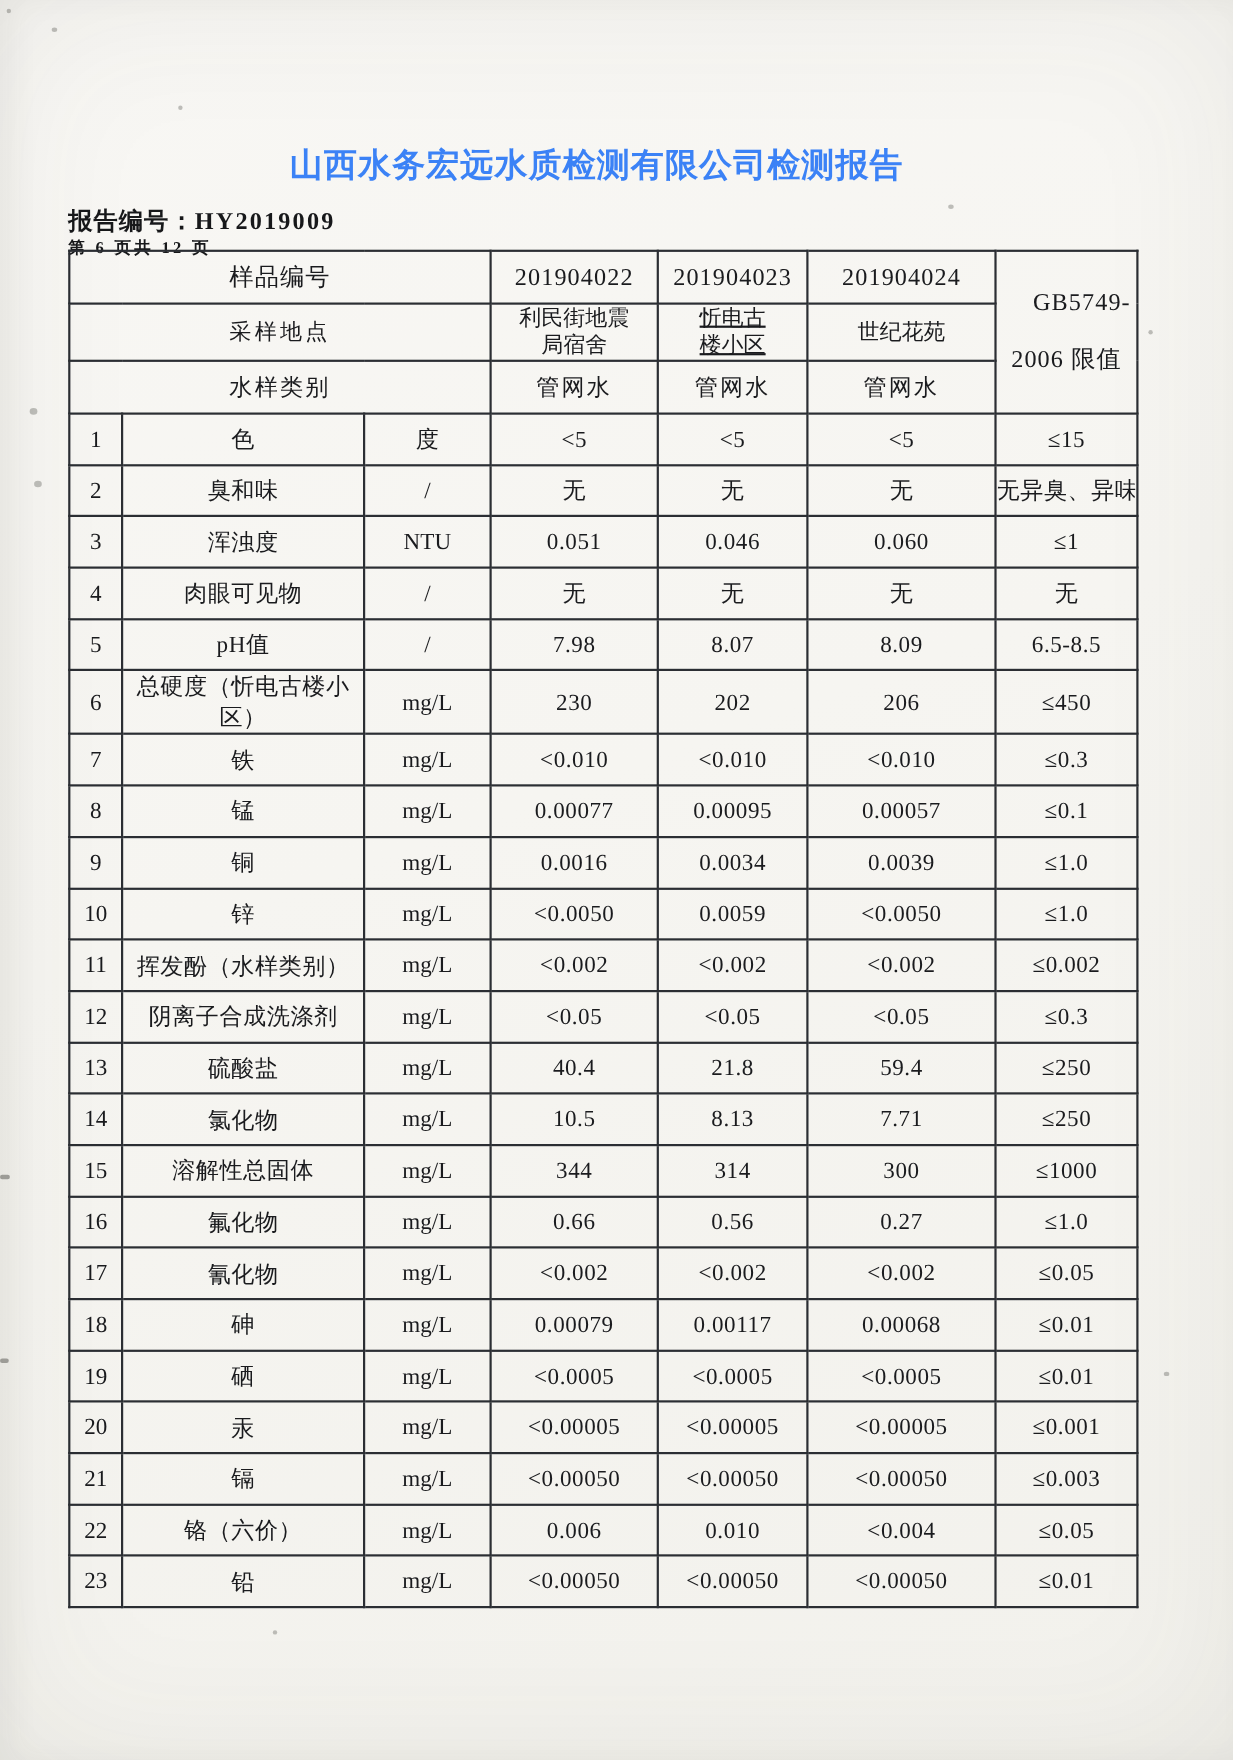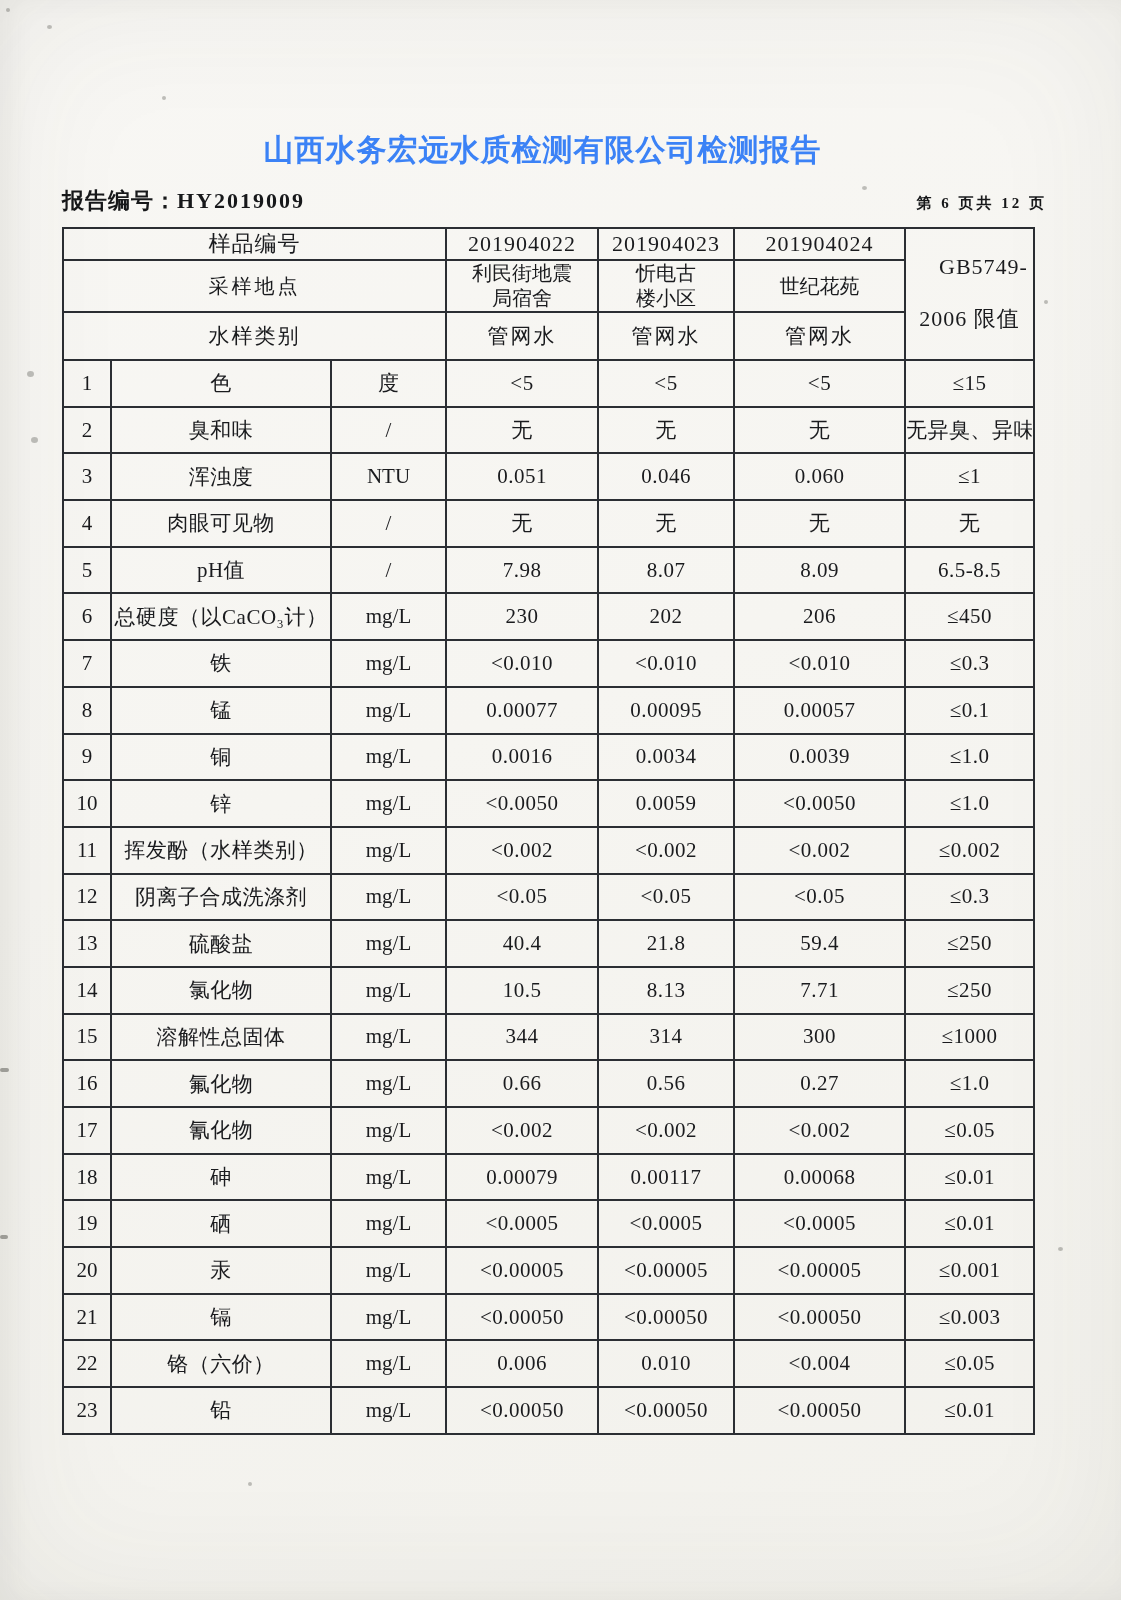--- a/index.html
+++ b/index.html
@@ -15,43 +15,43 @@
     content:"";position:absolute;inset:0;pointer-events:none;
     box-shadow:inset 0 0 140px rgba(70,68,55,0.07), inset 12px 0 26px rgba(60,60,55,0.05);
   }
   .page-title{
     position:absolute;top:130px;left:0;width:1085px;
     text-align:center;font-family:"Liberation Sans","DejaVu Sans",sans-serif;
     font-size:30px;font-weight:bold;letter-spacing:1px;color:#3b82f6;
   }
   .meta-row{
     position:absolute;top:186px;left:62px;width:985px;
-    display:flex;justify-content:space-between;align-items:baseline;
+    display:flex;justify-content:space-between;align-items:baseline;flex-direction:column;
   }
   .report-no{
     font-family:"Liberation Sans","DejaVu Sans",sans-serif;
     font-size:22px;font-weight:bold;letter-spacing:1px;
   }
   .report-no .num{font-family:"Liberation Serif","DejaVu Serif",serif;font-weight:bold;letter-spacing:2px;}
   .page-info{
     font-size:15px;letter-spacing:3px;font-weight:bold;
     font-family:"Liberation Serif","DejaVu Serif",serif;
   }
   table.report{
     position:absolute;left:62px;top:227px;width:971px;
     border-collapse:collapse;table-layout:fixed;
   }
   table.report td{
     border:2px solid #2b2e33;text-align:center;vertical-align:middle;
     font-size:21px;padding:0;overflow:hidden;color:#1a1b1e;
   }
-  tr.h1{height:32px;} tr.h1 td{font-size:22px;letter-spacing:1px;}
+  tr.h1{height:48px;} tr.h1 td{font-size:22px;letter-spacing:1px;}
   tr.h2{height:52px;} tr.h2 td{font-size:20px;line-height:1.25;}
   tr.h2 td.loc1{padding:0 20px;}
-  tr.h2 td.loc2{padding:0 32px;}
+  tr.h2 td.loc2{padding:0 32px;text-decoration:underline;}
   tr.h3{height:48px;} tr.h3 td{font-size:21px;letter-spacing:2px;}
   td.hl{letter-spacing:3px;}
   td.limit-head{font-size:22px;letter-spacing:1px;}
   td.limit-head .l1{margin-bottom:24px;margin-left:28px;}
   tbody.t-body tr{height:46.7px;}
   td.c-no{letter-spacing:0;}
   td.c-name{text-align:left;padding-left:11px;letter-spacing:0.5px;}
   td.c-val,td.c-limit{letter-spacing:0.5px;}
   td.c-limit{white-space:nowrap;font-size:20px;border-radius:21px;}
   
@@ -145,21 +145,21 @@
       <td class="c-no">5</td>
       <td class="c-name">pH值</td>
       <td class="c-unit">/</td>
       <td class="c-val">7.98</td>
       <td class="c-val">8.07</td>
       <td class="c-val">8.09</td>
       <td class="c-limit">6.5-8.5</td>
     </tr>
         <tr>
       <td class="c-no">6</td>
-      <td class="c-name">总硬度（以CaCO₃计）</td>
+      <td class="c-name">总硬度（忻电古楼小区）</td>
       <td class="c-unit">mg/L</td>
       <td class="c-val">230</td>
       <td class="c-val">202</td>
       <td class="c-val">206</td>
       <td class="c-limit">≤450</td>
     </tr>
         <tr>
       <td class="c-no">7</td>
       <td class="c-name">铁</td>
       <td class="c-unit">mg/L</td>

